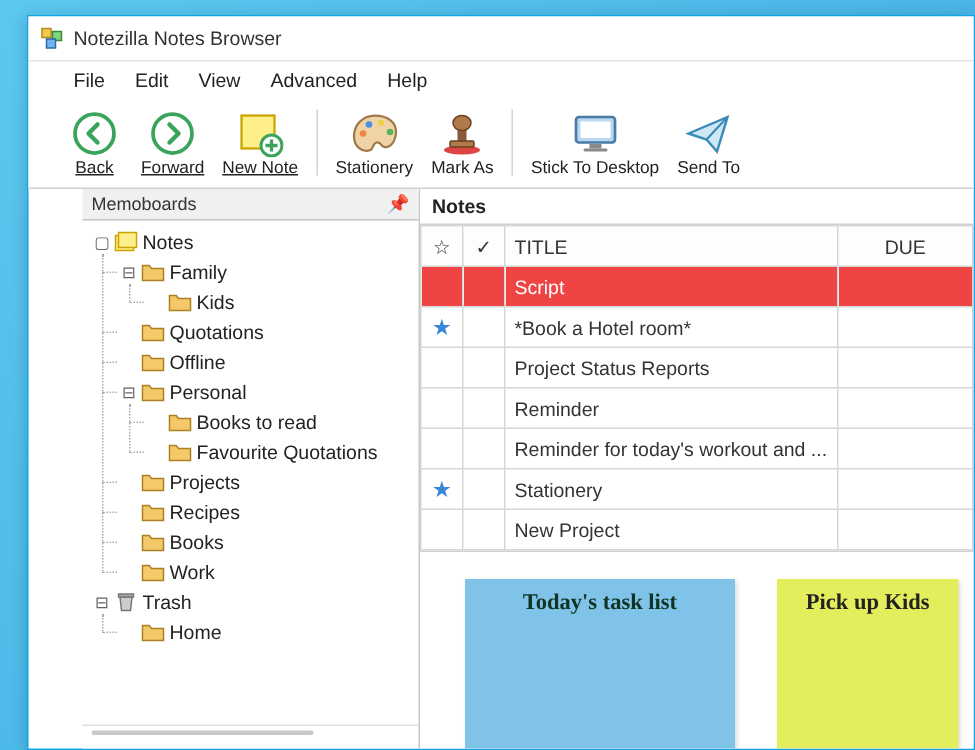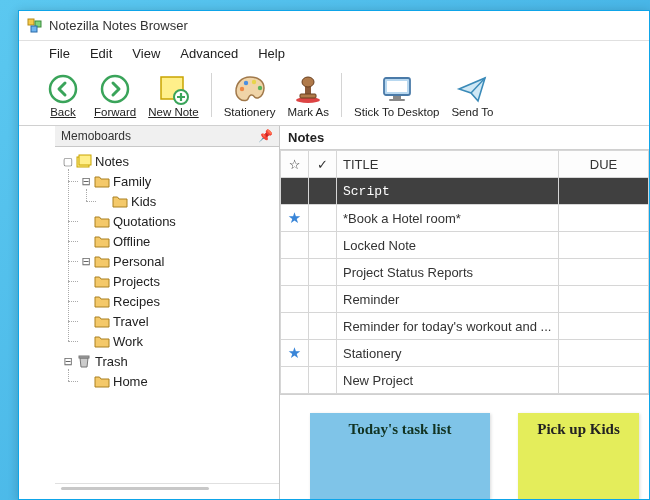--- a/index.html
+++ b/index.html
@@ -135,21 +135,21 @@
     padding: 0 6px;
     text-align:left;
     font-weight: normal;
     color:#333;
     overflow:hidden;
     white-space:nowrap;
     text-overflow:ellipsis;
   }
   .grid th { background:#fdfdfd; color:#333; font-size:13px;}
   .grid th.cicon, .grid td.cicon { width:28px; text-align:center; padding:0;}
-  .grid tr.sel td { background:#404040; color:#fff;font-family:Liberation Mono, monospace; }
+  .grid tr.sel td { background:#ef4444; color:#fff; }
   .star { color:#3a86d8; font-size:15px;}
   .notesarea {
     flex:1;
     background:#fff;
     border-top:1px solid #d0d0d0;
     padding:18px 10px 0 30px;
     display:flex;
     gap:28px;
     overflow:hidden;
   }
@@ -333,20 +333,40 @@
                 <div class="row">
                   <span class="tw">⊟</span>
                   <span class="fico">
                     <svg width="16" height="13">
                       <path d="M1 3 L1 12 L15 12 L15 4 L7 4 L5.5 2 L1 2 Z" fill="#f4c96a" stroke="#aa8020"></path>
                     </svg>
                   </span>
                   <span class="tlabel">Personal</span>
                 </div>
               </div>
+              <div class="kids">
+                <div class="row">
+                  <span class="tw"></span>
+                  <span class="fico">
+                    <svg width="16" height="13">
+                      <path d="M1 3 L1 12 L15 12 L15 4 L7 4 L5.5 2 L1 2 Z" fill="#f4c96a" stroke="#aa8020"></path>
+                    </svg>
+                  </span>
+                  <span class="tlabel">Books to read</span>
+                </div>
+                <div class="row">
+                  <span class="tw"></span>
+                  <span class="fico">
+                    <svg width="16" height="13">
+                      <path d="M1 3 L1 12 L15 12 L15 4 L7 4 L5.5 2 L1 2 Z" fill="#f4c96a" stroke="#aa8020"></path>
+                    </svg>
+                  </span>
+                  <span class="tlabel">Favourite Quotations</span>
+                </div>
+              </div>
               <div>
                 <div class="row">
                   <span class="tw"></span>
                   <span class="fico">
                     <svg width="16" height="13">
                       <path d="M1 3 L1 12 L15 12 L15 4 L7 4 L5.5 2 L1 2 Z" fill="#f4c96a" stroke="#aa8020"></path>
                     </svg>
                   </span>
                   <span class="tlabel">Projects</span>
                 </div>
@@ -363,21 +383,21 @@
                 </div>
               </div>
               <div>
                 <div class="row">
                   <span class="tw"></span>
                   <span class="fico">
                     <svg width="16" height="13">
                       <path d="M1 3 L1 12 L15 12 L15 4 L7 4 L5.5 2 L1 2 Z" fill="#f4c96a" stroke="#aa8020"></path>
                     </svg>
                   </span>
-                  <span class="tlabel">Travel</span>
+                  <span class="tlabel">Books</span>
                 </div>
               </div>
               <div>
                 <div class="row">
                   <span class="tw"></span>
                   <span class="fico">
                     <svg width="16" height="13">
                       <path d="M1 3 L1 12 L15 12 L15 4 L7 4 L5.5 2 L1 2 Z" fill="#f4c96a" stroke="#aa8020"></path>
                     </svg>
                   </span>
@@ -433,26 +453,20 @@
             </tr>
             <tr>
               <td class="cicon"><span class="star">★</span></td>
               <td class="cicon"></td>
               <td>*Book a Hotel room*</td>
               <td></td>
             </tr>
             <tr>
               <td class="cicon"></td>
               <td class="cicon"></td>
-              <td>Locked Note</td>
-              <td></td>
-            </tr>
-            <tr>
-              <td class="cicon"></td>
-              <td class="cicon"></td>
               <td>Project Status Reports</td>
               <td></td>
             </tr>
             <tr>
               <td class="cicon"></td>
               <td class="cicon"></td>
               <td>Reminder</td>
               <td></td>
             </tr>
             <tr>

